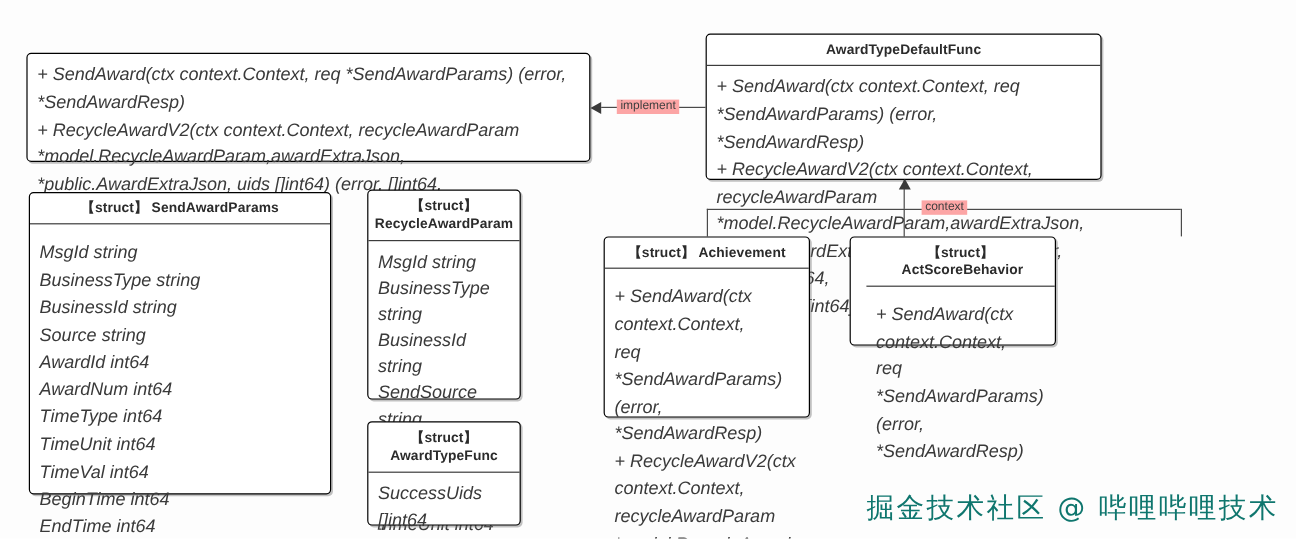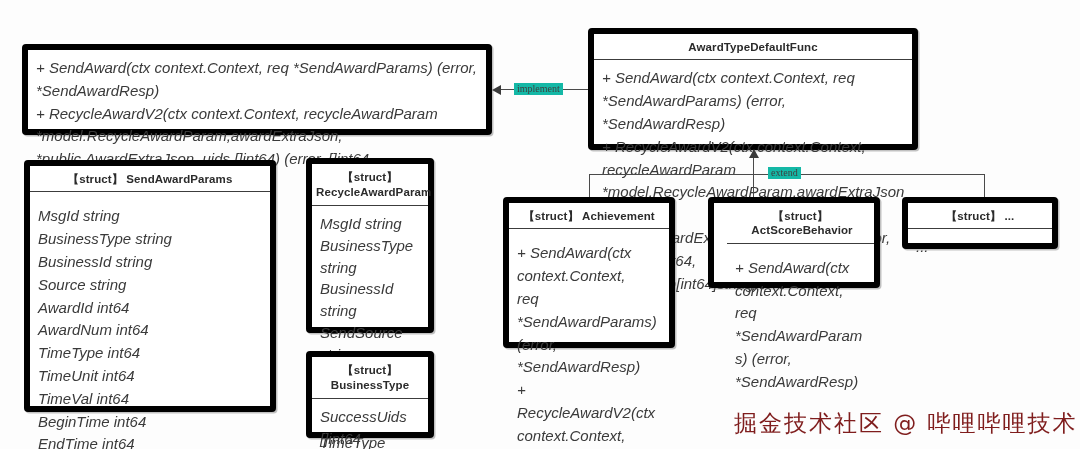--- a/index.html
+++ b/index.html
@@ -13,21 +13,21 @@
     height: 449px;
     background: #fdfdfd;
     font-family: "Liberation Sans", sans-serif;
     overflow: hidden;
   }
 
   
   .uml-box {
     position: absolute;
     background: #ffffff;
-    border: 6px solid #000000;
+    border: 1px solid #000000;
     border-radius: 4px;
     box-sizing: border-box;
     box-shadow: 1.5px 1.5px 0 rgba(120,120,120,0.45);
   }
   .uml-header {
     text-align: center;
     font-size: 11.5px;
     font-weight: bold;
     color: #2b2b2b;
     padding: 6px 4px 5px 4px;
@@ -79,38 +79,36 @@
   }
   .arrow-up {
     position: absolute;
     width: 0; height: 0;
     border-left: 5px solid transparent;
     border-right: 5px solid transparent;
     border-bottom: 9px solid #3a3a3a;
   }
   .conn-label {
     position: absolute;
-    background: #14b8a6;
+    background: #fca5a5;
     font-size: 10px;
     color: #3f3f3f;
     padding: 0 3px;
     line-height: 12px;
-    font-family: Liberation Serif, serif;
   }
 
   
   .watermark {
     position: absolute;
     font-size: 23px;
-    color: #7f1d1d;
+    color: #0f766e;
     font-family: "DejaVu Sans", sans-serif;
     letter-spacing: 2px;
     white-space: nowrap;
     user-select: none;
-    margin-left: 12px;
   }
 </style>
 </head>
 <body>
 
 <div id="canvas">
 
   <div class="uml-box" style="left:22px; top:44px; width:470px; height:91px;">
     <div class="uml-body">+ SendAward(ctx context.Context, req *SendAwardParams) (error, *SendAwardResp)
 + RecycleAwardV2(ctx context.Context, recycleAwardParam
@@ -166,33 +164,33 @@
 AwardNum int64
 TimeType int64
 TimeUnit int64
 TimeVal int64
 BeginTime int64
 EndTime int64</div>
   </div>
 
   <div class="uml-box" style="left:306px; top:351px; width:128px; height:87px;">
     <div class="uml-header two-line">
-      <span class="stereo">【struct】</span><span class="name">BusinessType</span>
+      <span class="stereo">【struct】</span><span class="name">AwardTypeFunc</span>
     </div>
     <div class="uml-body compact">SuccessUids []int64
 RetryUids []int64
 FailedUids []int64
 FailedMsg string</div>
   </div>
 
   <div class="line-v" style="left:753px; top:150px; height:24px;"></div>
   <div class="arrow-up" style="left:748.5px; top:149px;"></div>
 
   <div class="line-h" style="left:589px; top:174px; width:395px;"></div>
-  <div class="conn-label" style="left:768px; top:167px;">extend</div>
+  <div class="conn-label" style="left:768px; top:167px;">context</div>
 
   <div class="line-v" style="left:589px; top:174px; height:23px;"></div>
   <div class="line-v" style="left:753px; top:174px; height:23px;"></div>
   <div class="line-v" style="left:984px; top:174px; height:23px;"></div>
 
   <div class="uml-box" style="left:503px; top:197px; width:172px; height:151px;">
     <div class="uml-header">
       <span class="stereo">【struct】</span><span class="name">Achievement</span>
     </div>
     <div class="uml-body pad-top">+ SendAward(ctx context.Context,
@@ -210,22 +208,16 @@
 
   <div class="uml-box" style="left:708px; top:197px; width:172px; height:91px;padding-left:13px;">
     <div class="uml-header">
       <span class="stereo">【struct】</span><span class="name">ActScoreBehavior</span>
     </div>
     <div class="uml-body pad-top">+ SendAward(ctx context.Context,
 req *SendAwardParams) (error,
 *SendAwardResp)</div>
   </div>
 
-  <div class="uml-box" style="left:902px; top:197px; width:156px; height:52px;">
-    <div class="uml-header">
-      <span class="stereo">【struct】</span><span class="name">...</span>
-    </div>
-    <div class="uml-body">...</div>
-  </div>
 
   <div class="watermark" style="left:722px; top:408px;">掘金技术社区 @ 哔哩哔哩技术</div>
 
 </div>
 
 </body></html>

